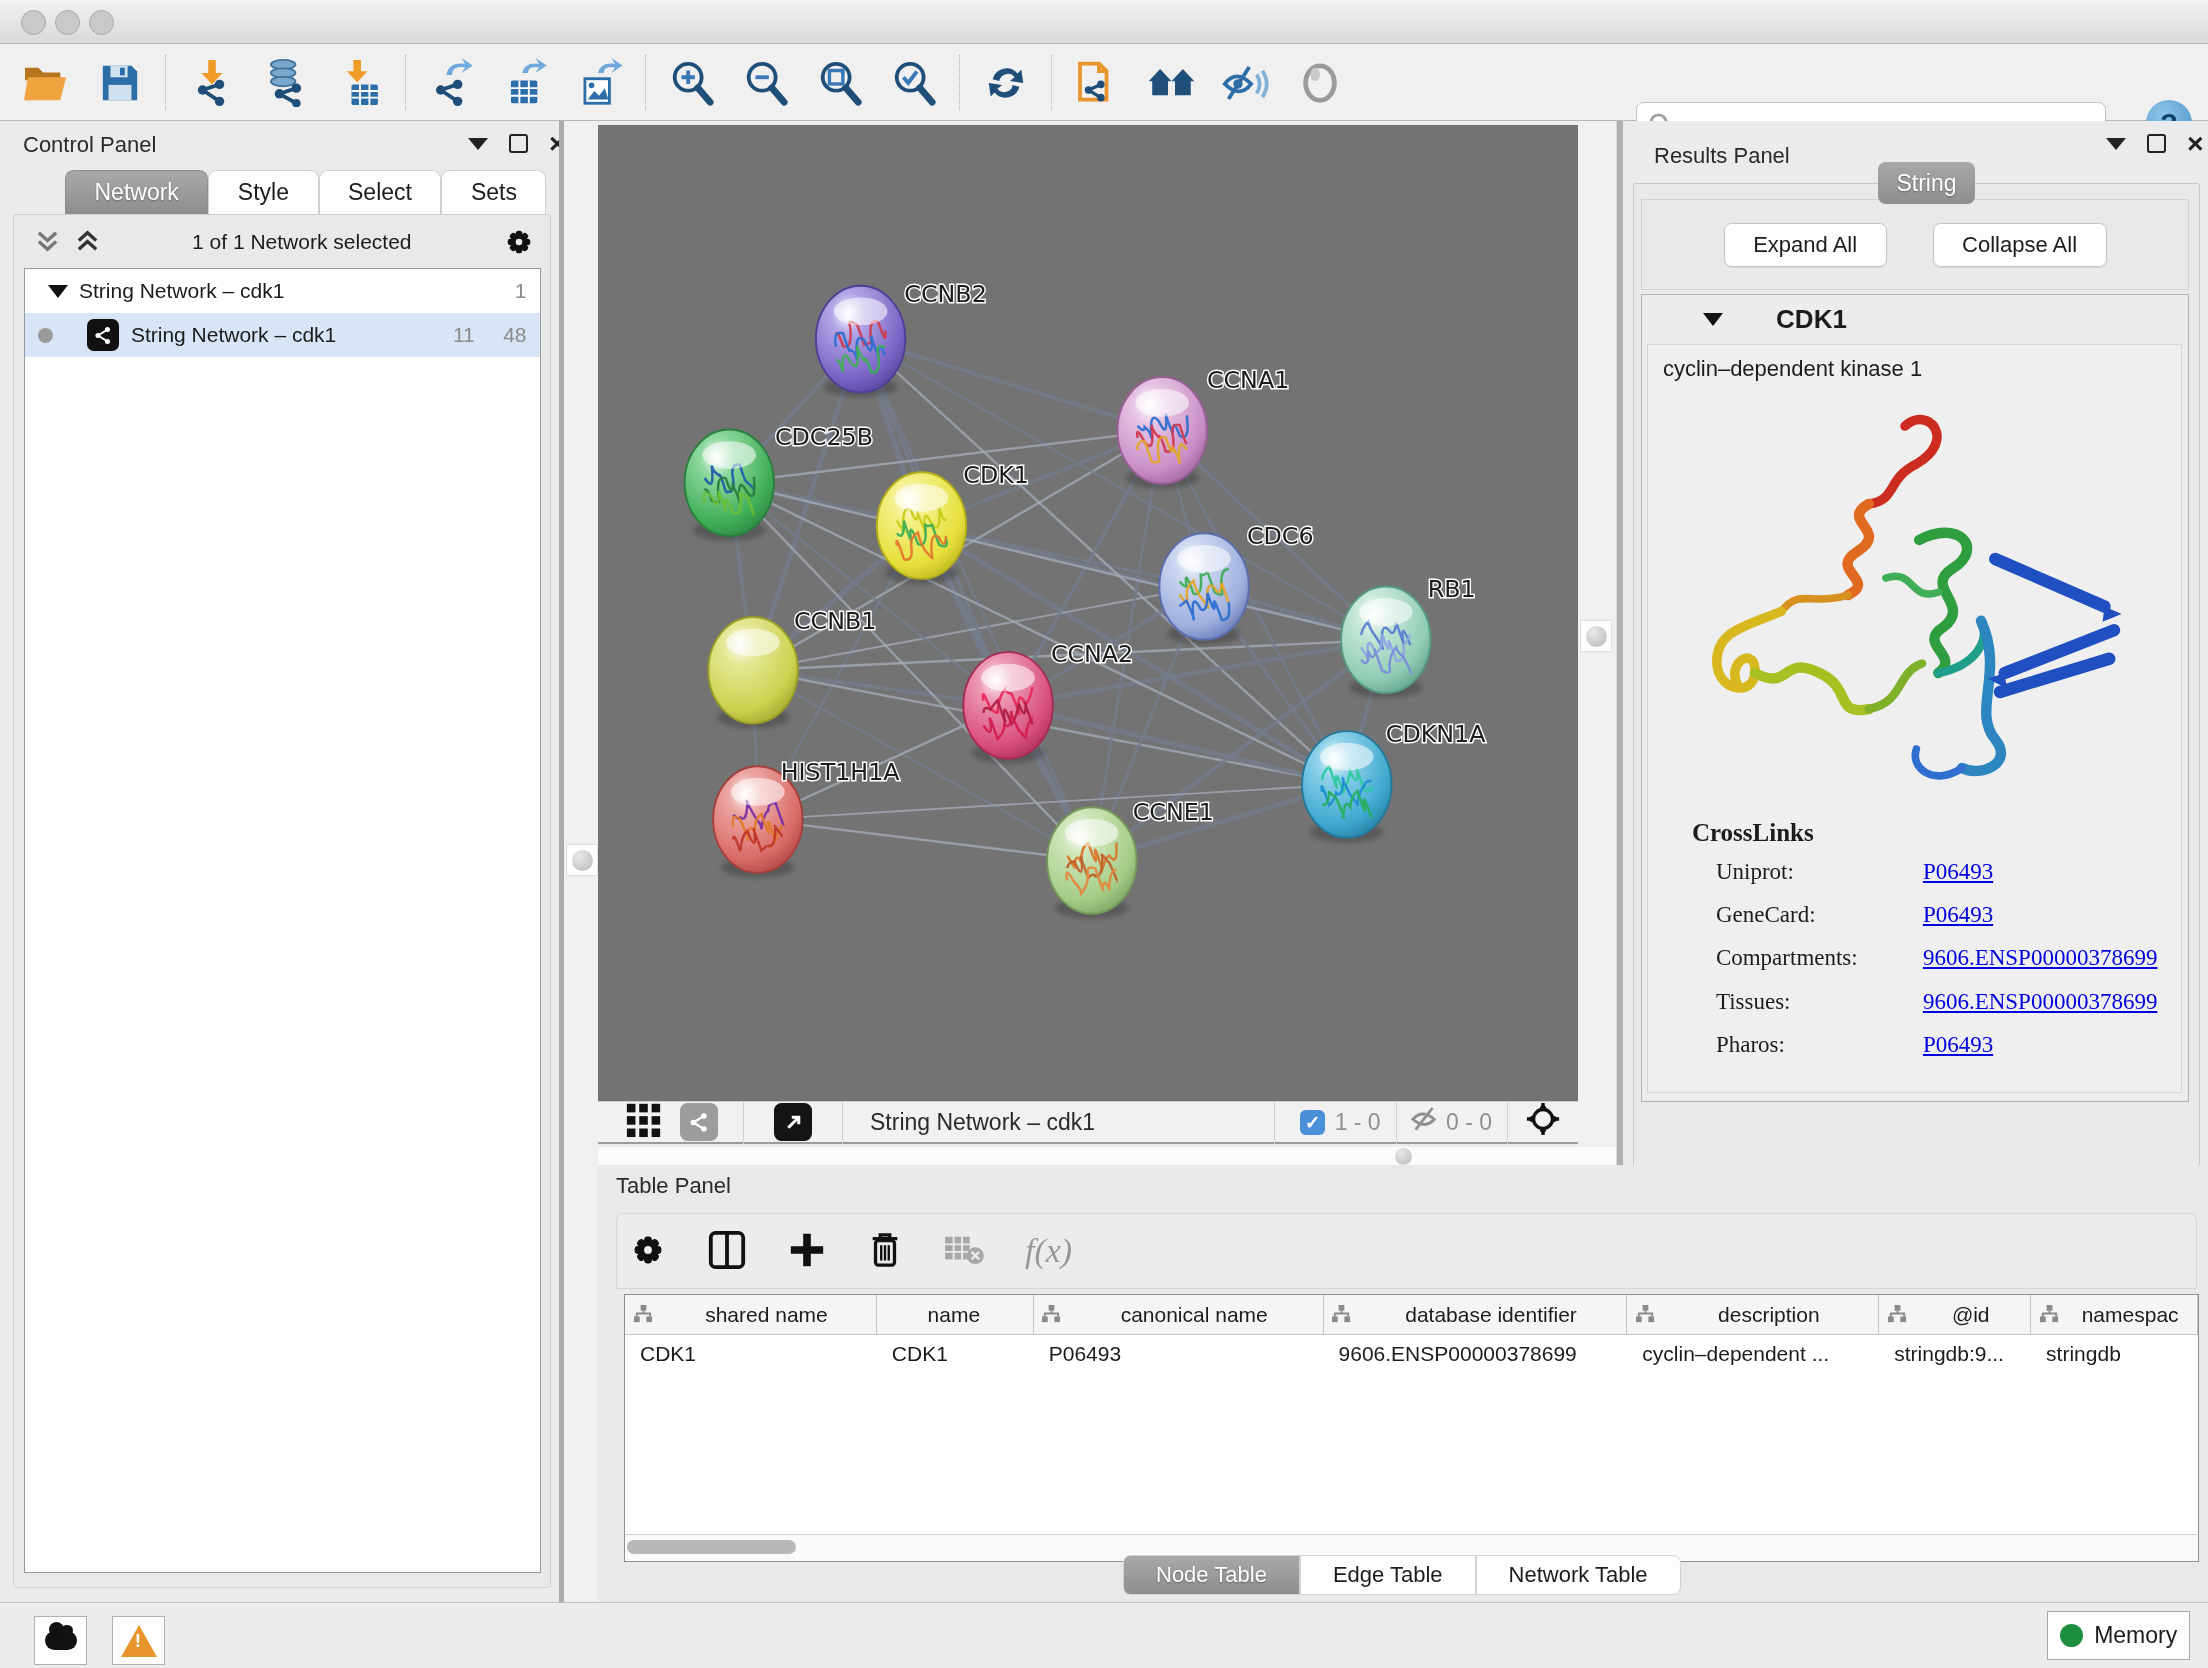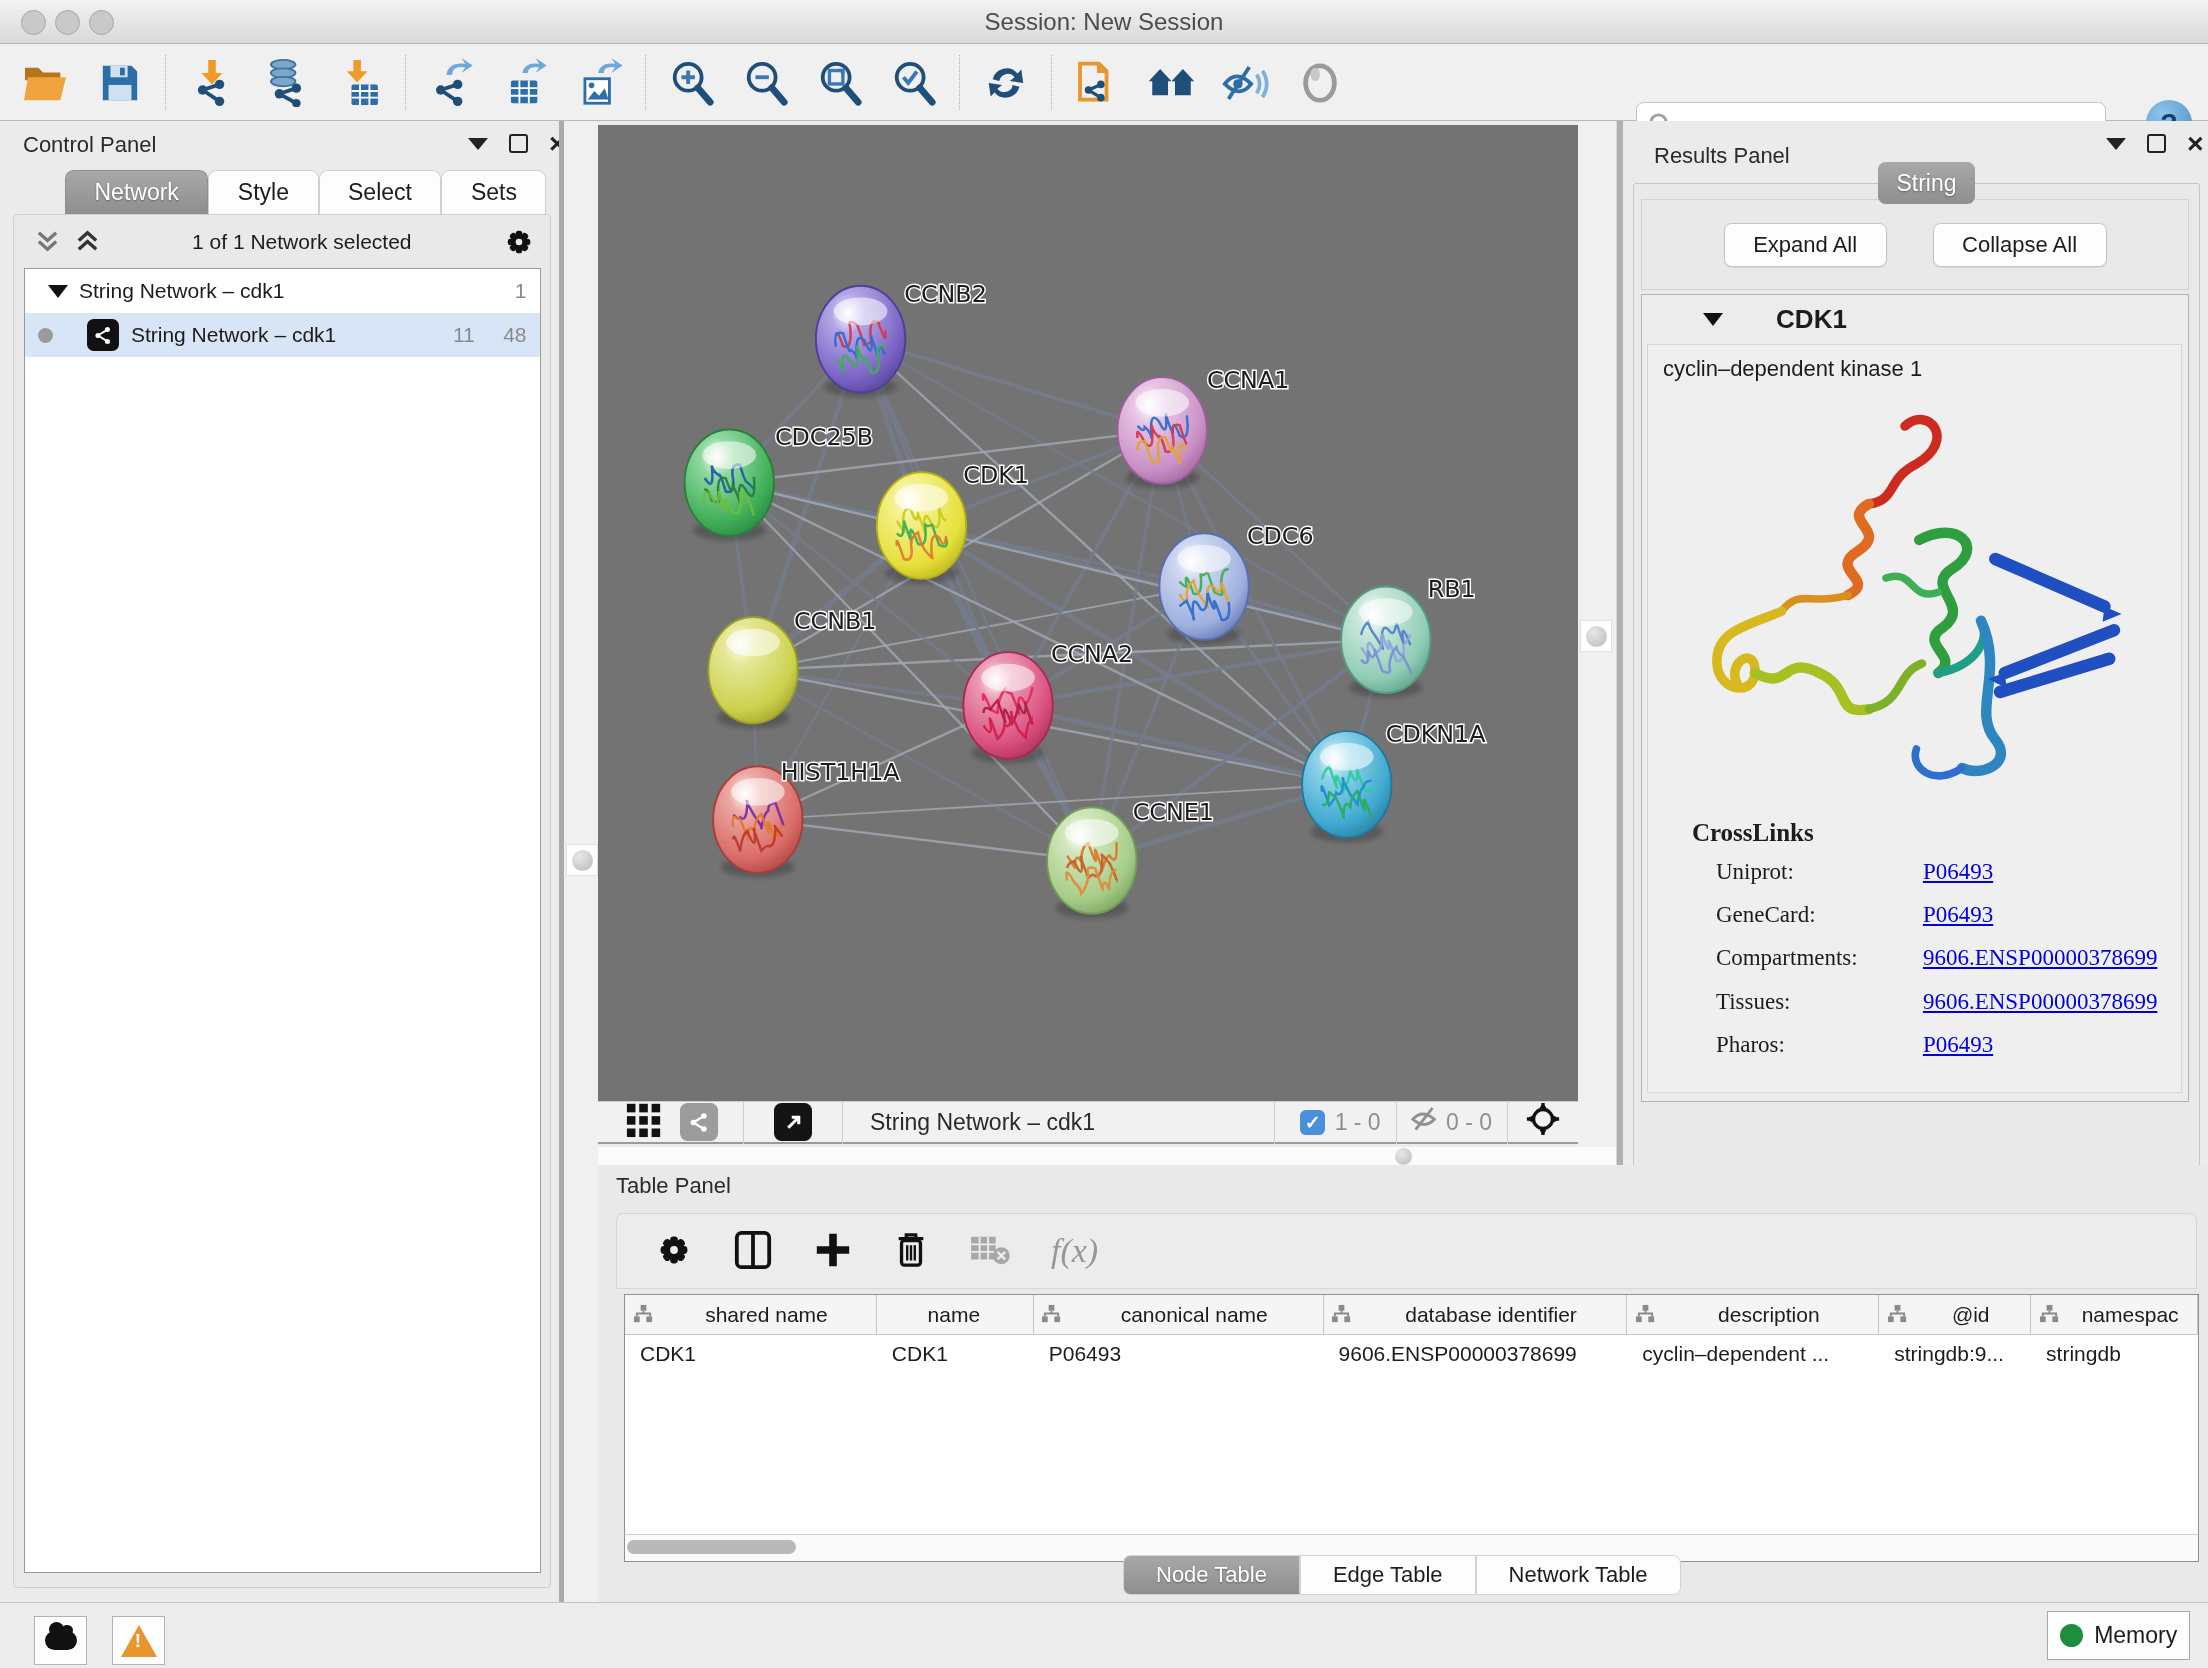--- a/index.html
+++ b/index.html
@@ -94,21 +94,21 @@
   .rp-desc{padding:11.4px 0 0 15px;font-size:22px;}
   .crosslinks{font-family:"Liberation Serif", serif;}
   .cl-title{font-size:25px;font-weight:bold;padding:9.5px 0 3.8px 44px;}
   .cl-row{display:flex;font-size:23px;padding:8.6px 0 8.6px 68px;}
   .cl-label{width:207px;}
   .cl-link{color:#0000DD;text-decoration:underline;}
   
   .table-panel{position:absolute;left:598px;top:1165px;width:1610px;height:437px;background:#e9e9e9;}
   .tp-title{position:absolute;left:18px;top:7.6px;}
   .tp-toolbar{position:absolute;left:18px;top:48px;width:1581px;height:76px;background:#ececec;
-    border:1px solid #d6d6d6;border-radius:7.6px 7.6px 0 0;display:flex;align-items:center;gap:40px;padding-left:38px;}
+    border:1px solid #d6d6d6;border-radius:7.6px 7.6px 0 0;display:flex;align-items:center;gap:40px;padding-left:12px;}
   .tp-table{position:absolute;left:26px;top:129px;width:1575px;height:240px;background:#fff;
     border:1.9px solid #8f8f8f;border-bottom:none;}
   .thead{display:flex;height:40px;background:#f5f5f5;border-bottom:1.9px solid #c6c6c6;}
   .th{display:flex;align-items:center;font-size:21px;border-right:1px solid #c6c6c6;padding-left:7.6px;gap:13px;}
   .th .lbl{flex:1;text-align:center;padding-right:9.5px;white-space:nowrap;overflow:hidden;}
   .trow{display:flex;height:38px;border-bottom:1px solid #fff;}
   .td{font-size:21px;display:flex;align-items:center;padding-left:15px;white-space:nowrap;overflow:hidden;}
   .tp-scroll{position:absolute;left:26px;top:369px;width:1575px;height:27.6px;background:#fafafa;border:1.9px solid #8f8f8f;border-top:1px solid #cfcfcf;}
   .tp-thumb{position:absolute;left:1.9px;top:4.8px;width:169px;height:14.3px;background:#b9b9b9;border-radius:7.6px;}
   .tp-tabs{position:absolute;left:525px;top:390px;display:flex;}
@@ -132,21 +132,20 @@
 </style>
 </head>
 <body>
 
 <div class="window">
 
   <div class="titlebar">
     <div class="traffic t1"></div>
     <div class="traffic t2"></div>
     <div class="traffic t3"></div>
-    <div class="win-title">Session: New Session</div>
   </div>
 
   <div class="toolbar">
     <div class="tb-group">
       <div class="tb-btn">
         <svg width="48" height="42" viewBox="0 0 50 44">
             <path d="M3 6 h14 l5 5 h18 v8 H3 Z" fill="#b5741d"></path>
             <path d="M6 16 h40 l-6 24 H2 Z" fill="#f0a440"></path>
           </svg>
       </div>

